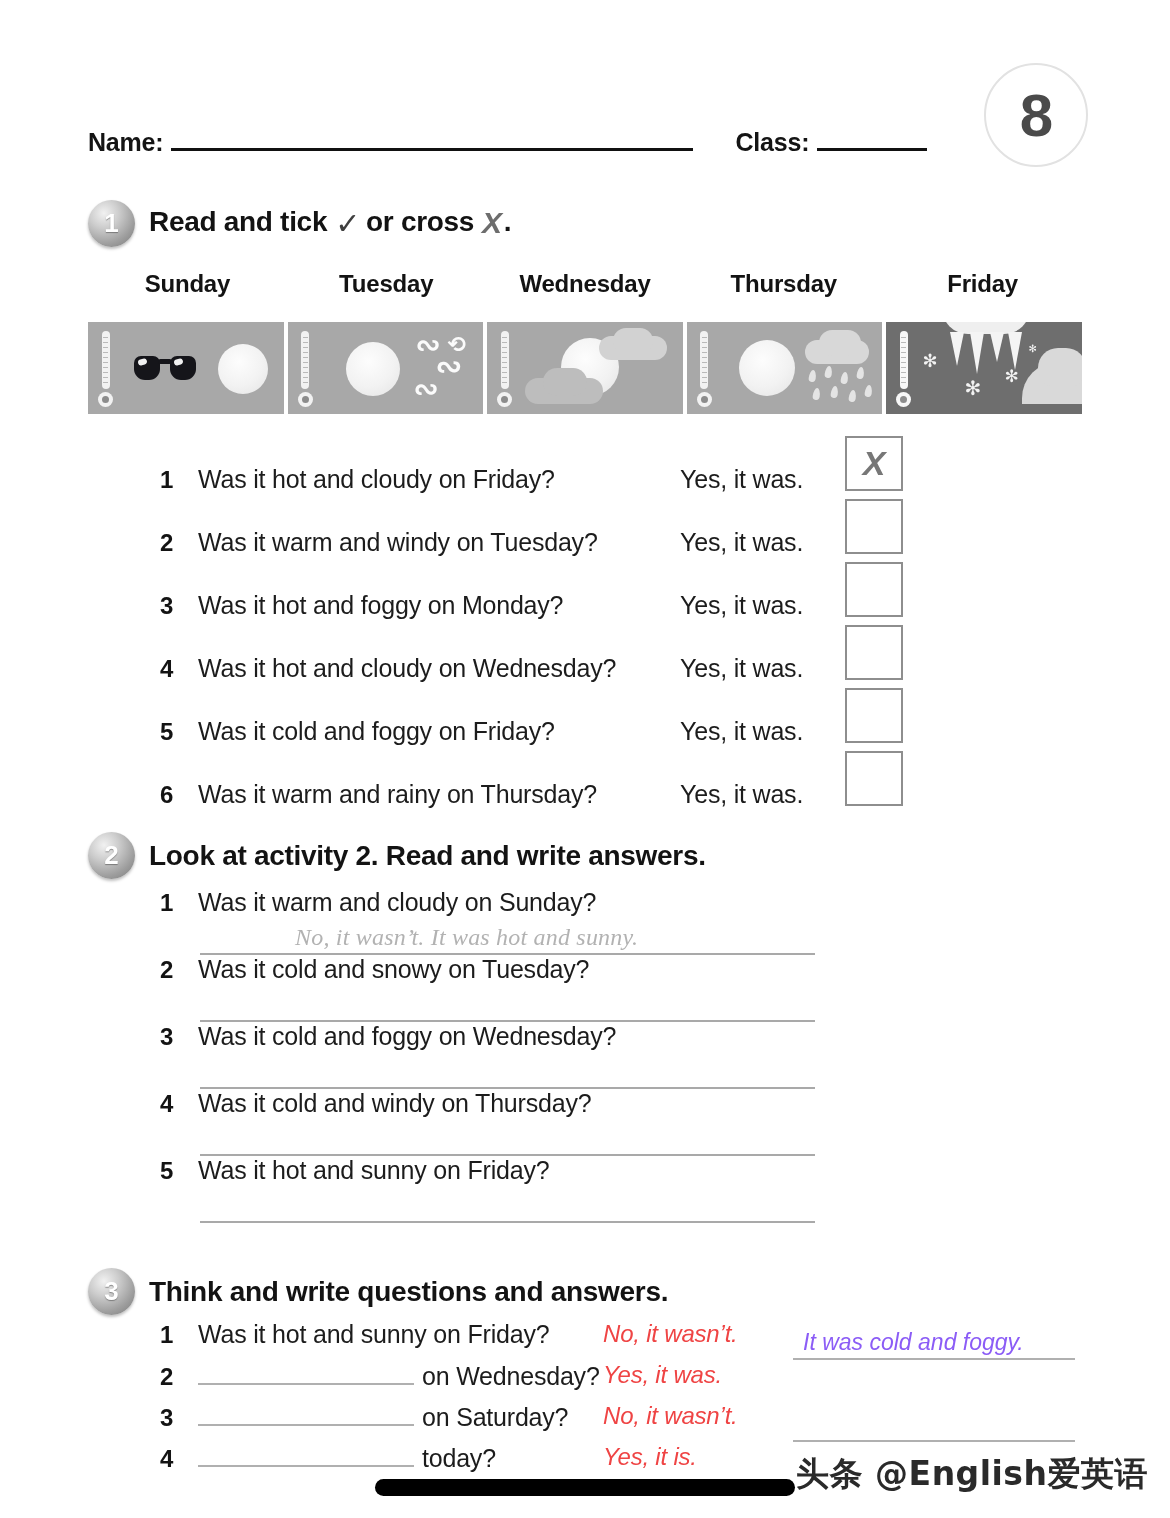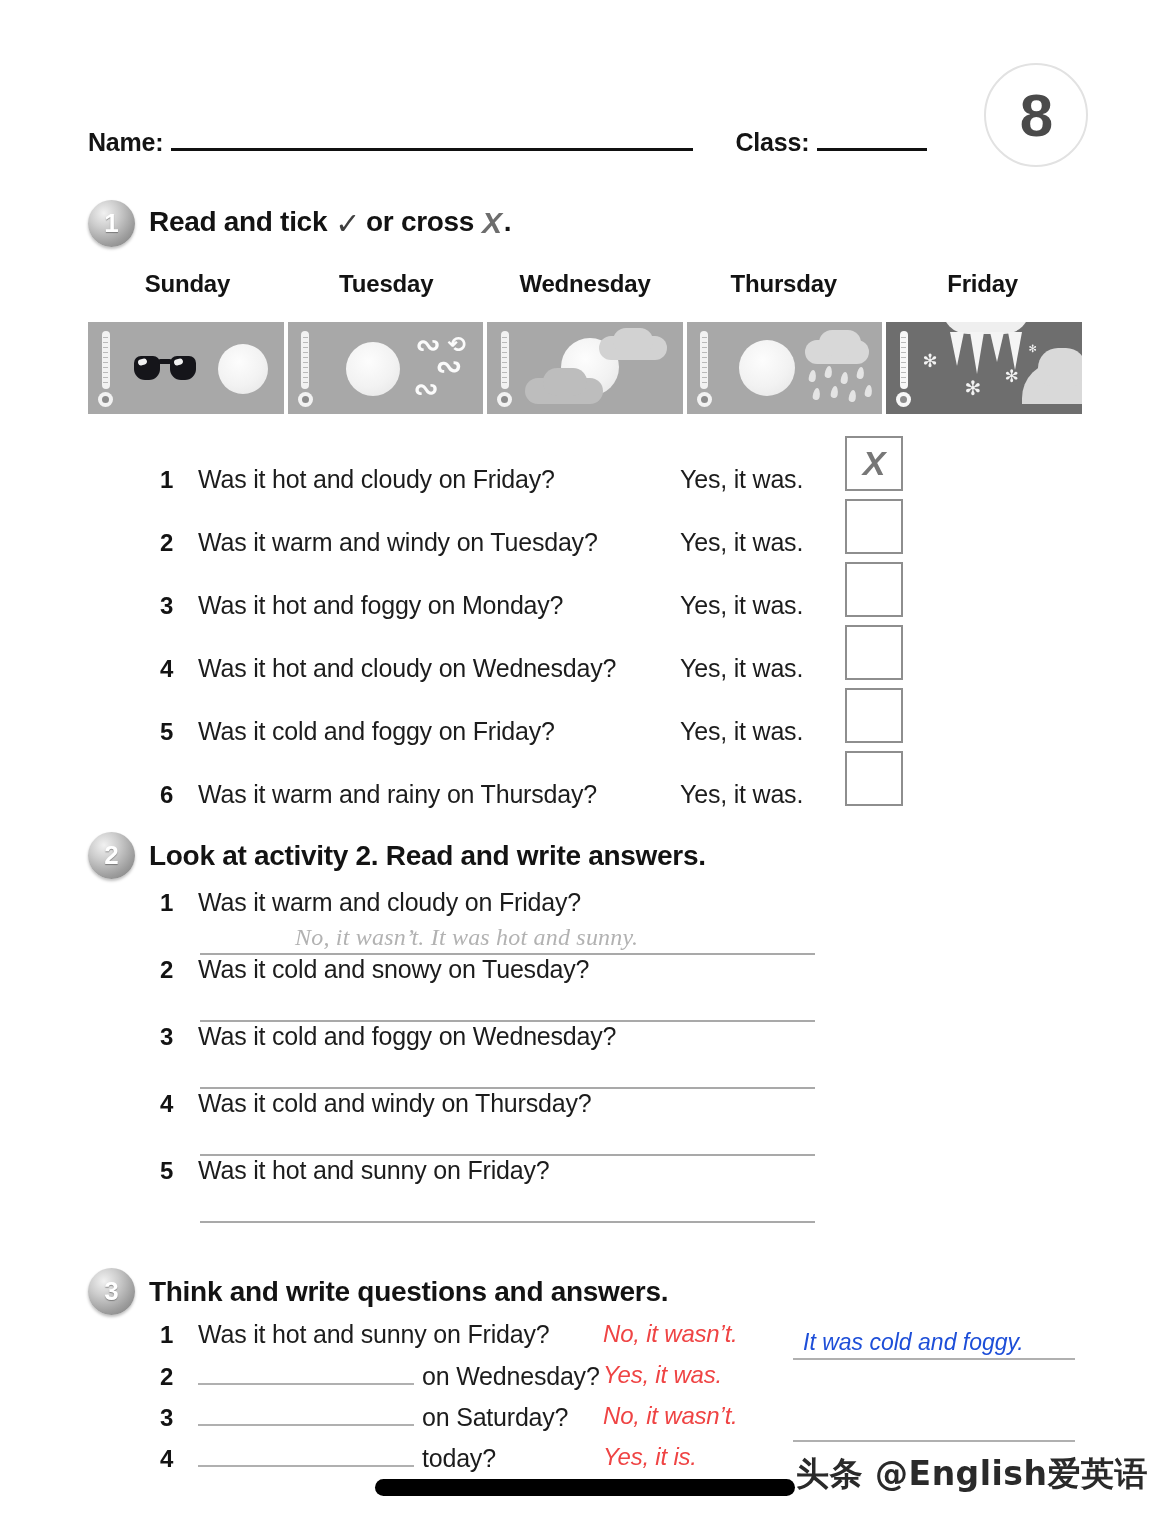--- a/index.html
+++ b/index.html
@@ -419,21 +419,21 @@
     width: 282px;
     border-bottom: 2px solid #b0b0b0;
     height: 26px;
   }
   .q3-tail-text {
     position: absolute;
     left: 10px;
     bottom: 2px;
     font-size: 23px;
     font-style: italic;
-    color: #1d4ed8;
+    color: #8b5cf6;
     white-space: nowrap;
   }
 
   
   .black-bar {
     position: absolute;
     left: 375px;
     top: 1479px;
     width: 420px;
     height: 17px;
@@ -619,21 +619,21 @@
 
   <div class="activity-head" style="left:88px; top:832px;">
     <span class="badge">2</span>
     <span class="activity-title">Look at activity 2. Read and write answers.</span>
   </div>
 
   <div class="q2-list">
     <div class="q2-item">
       <div class="q2-line-row">
         <span class="qnum">1</span>
-        <span class="qtext">Was it warm and cloudy on Friday?</span>
+        <span class="qtext">Was it warm and cloudy on Sunday?</span>
       </div>
       <div class="answer-rule">
         <span class="answer-sample">No, it wasn’t. It was hot and sunny.</span>
       </div>
     </div>
     <div class="q2-item">
       <div class="q2-line-row">
         <span class="qnum">2</span>
         <span class="qtext">Was it cold and snowy on Tuesday?</span>
       </div>

